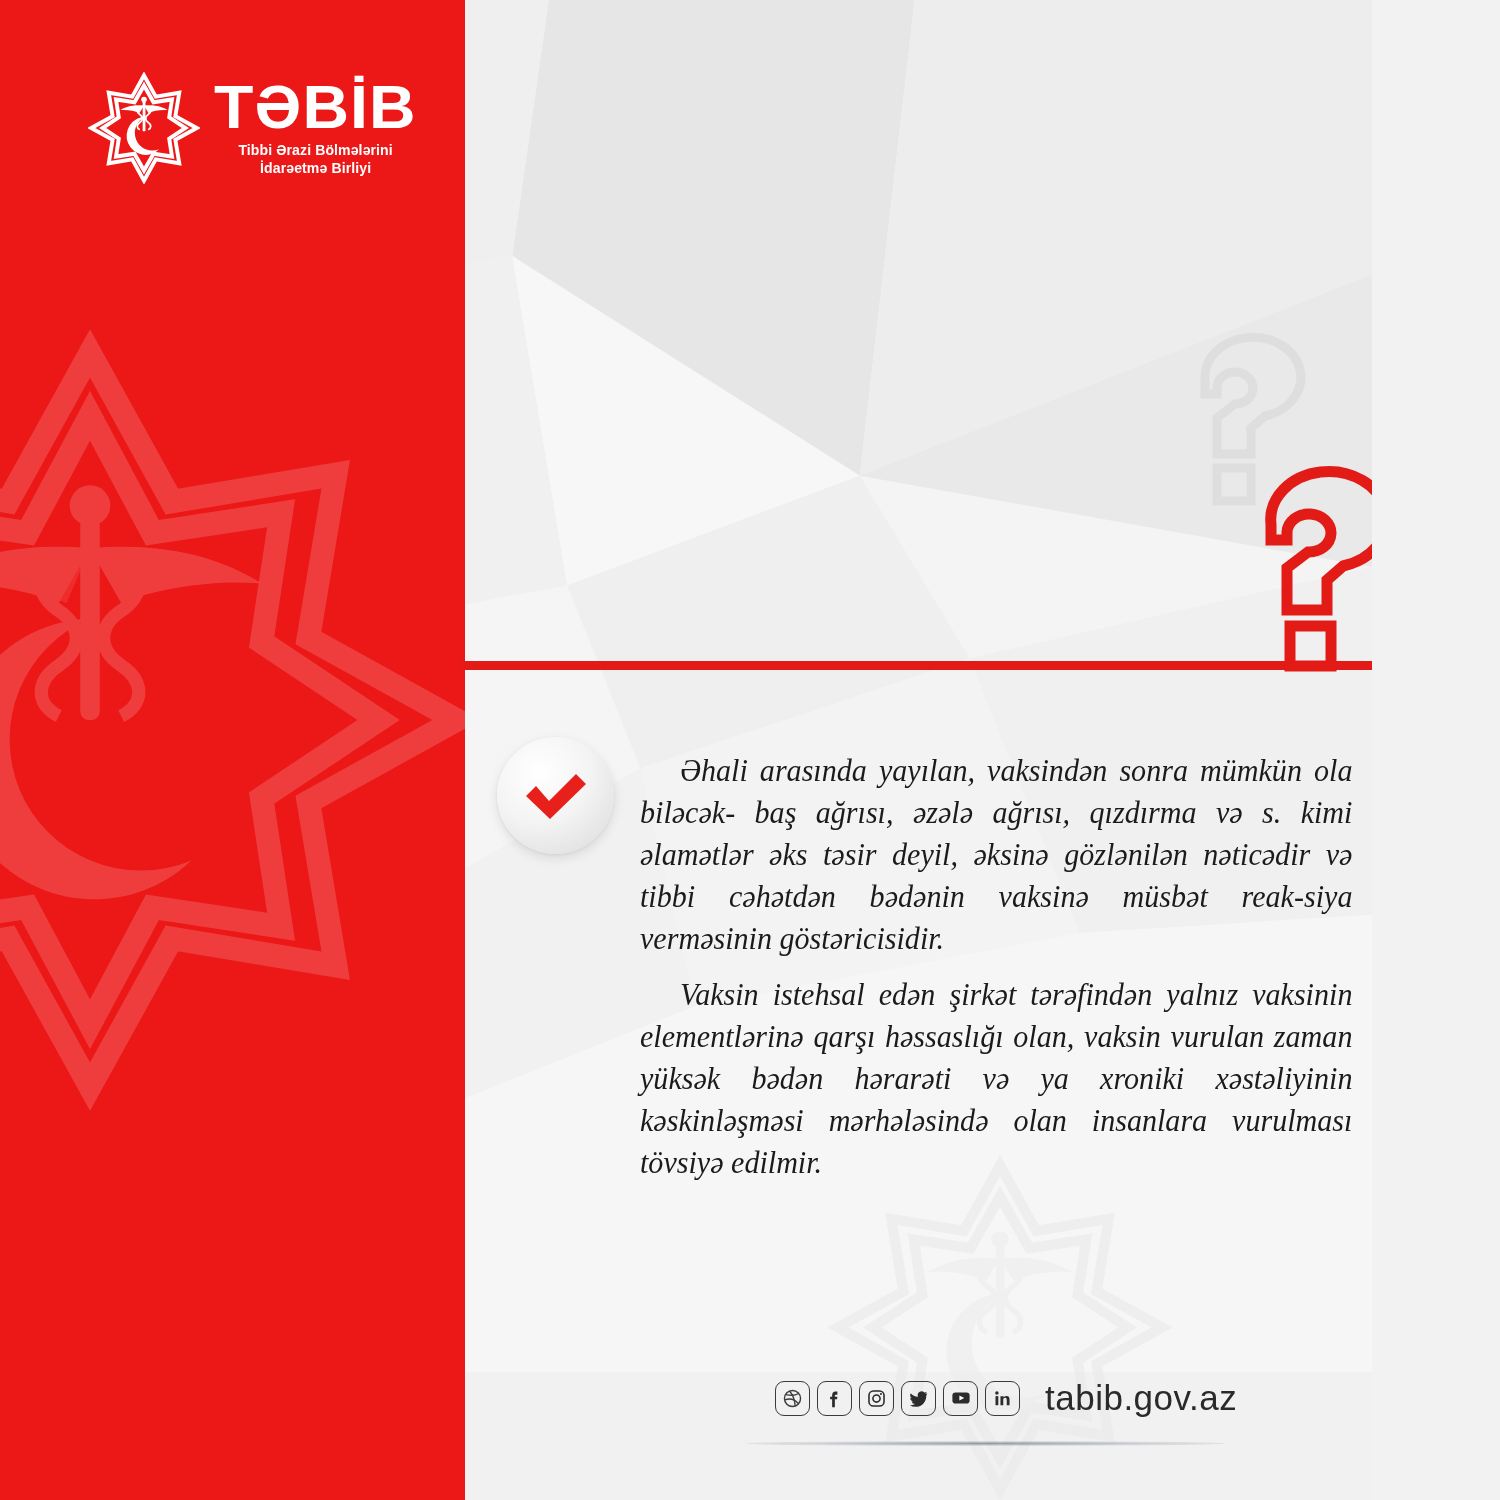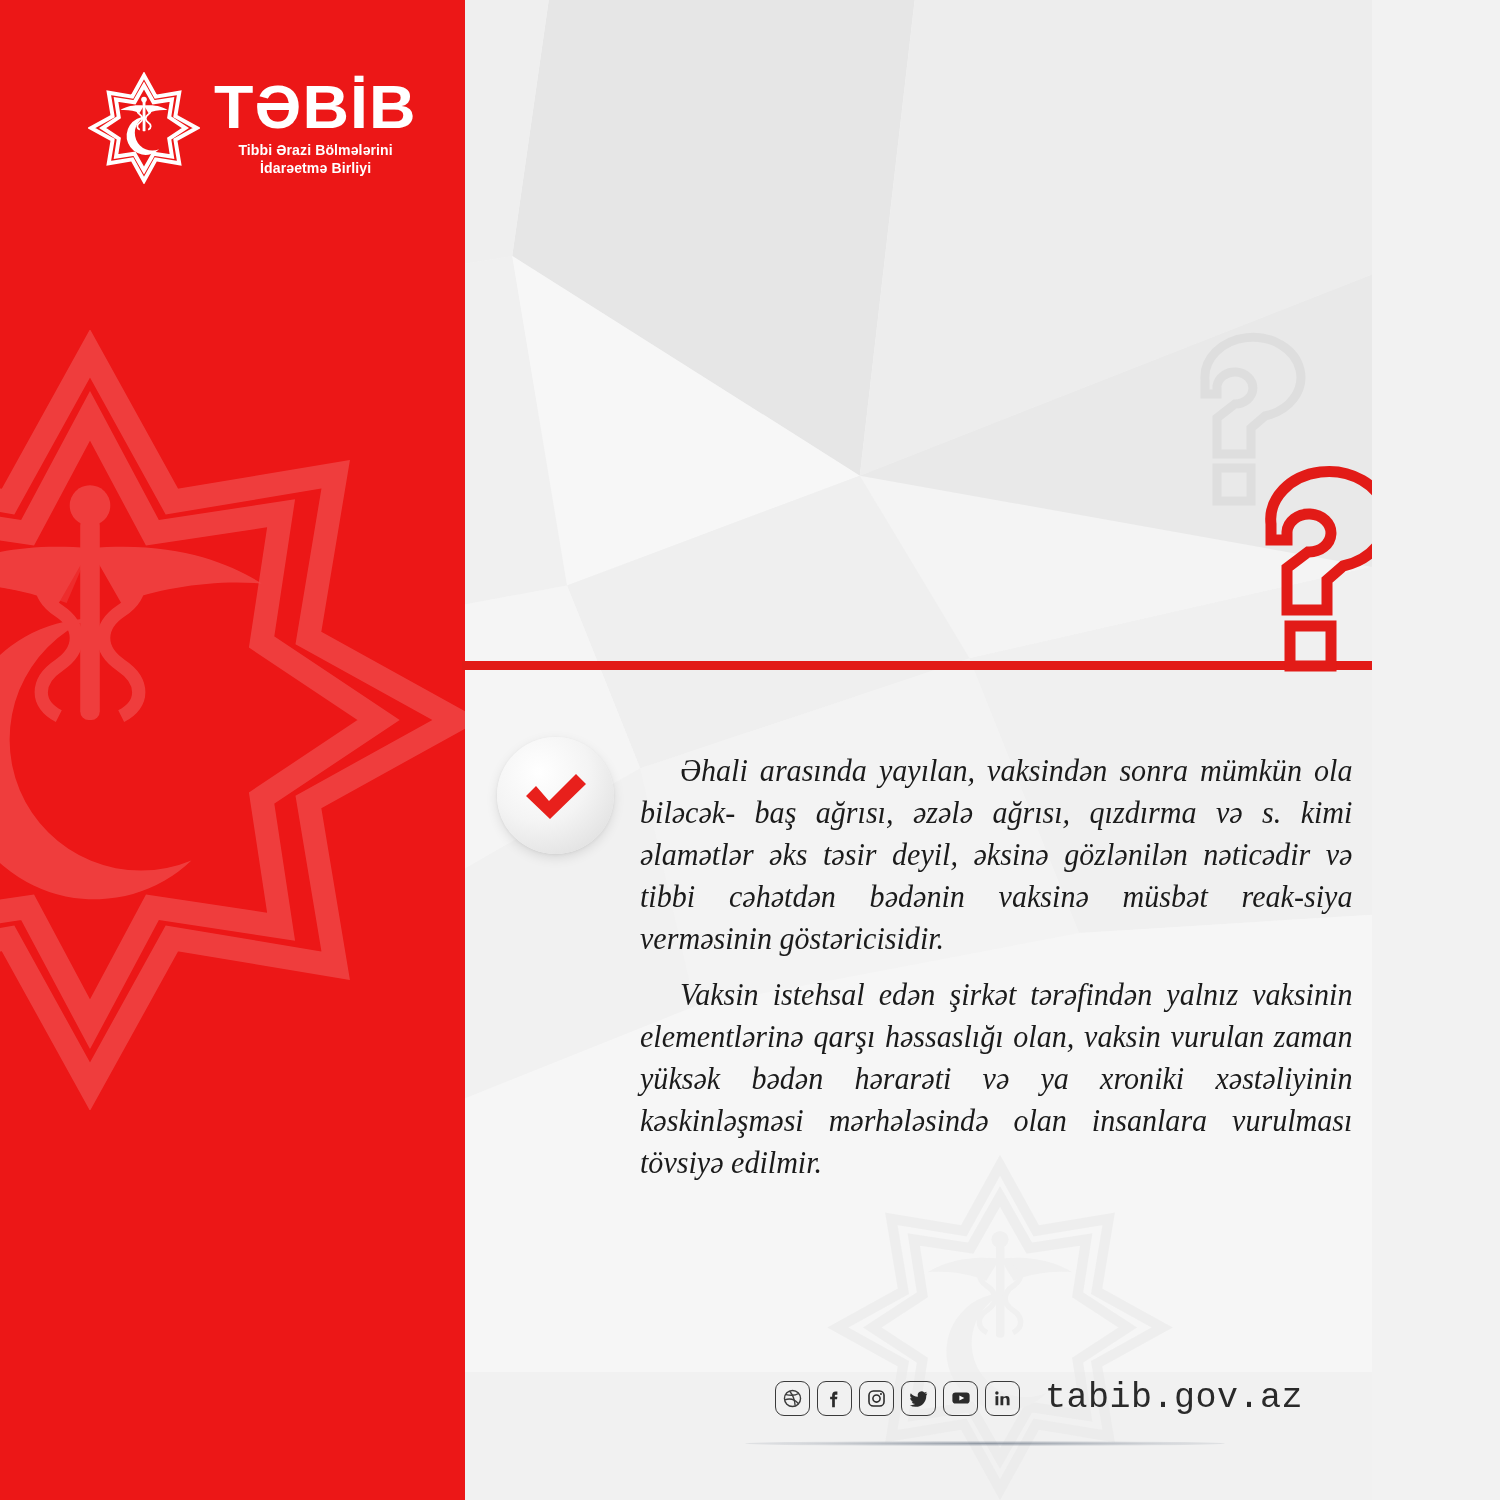--- a/index.html
+++ b/index.html
@@ -131,21 +131,21 @@
   .soc{
     width:35px;height:35px;
     border:1.7px solid #3b3b3b;
     border-radius:9px;
     display:flex;align-items:center;justify-content:center;
     box-sizing:border-box;
     background:transparent;
   }
   .site-url{
     margin-left:18px;
-    font-family:Liberation Mono, monospace;
+    font-family:Liberation Sans, sans-serif;
     font-size:35px;
     letter-spacing:.5px;
     color:#2a2a2a;
   }
   .footer-shadow{
     position:absolute;left:745px;top:1441px;
     width:480px;height:5px;
     z-index:5;
     background:radial-gradient(ellipse at center, rgba(70,85,105,.55) 0%, rgba(120,130,145,.22) 55%, rgba(255,255,255,0) 100%);
     border-radius:50%;

